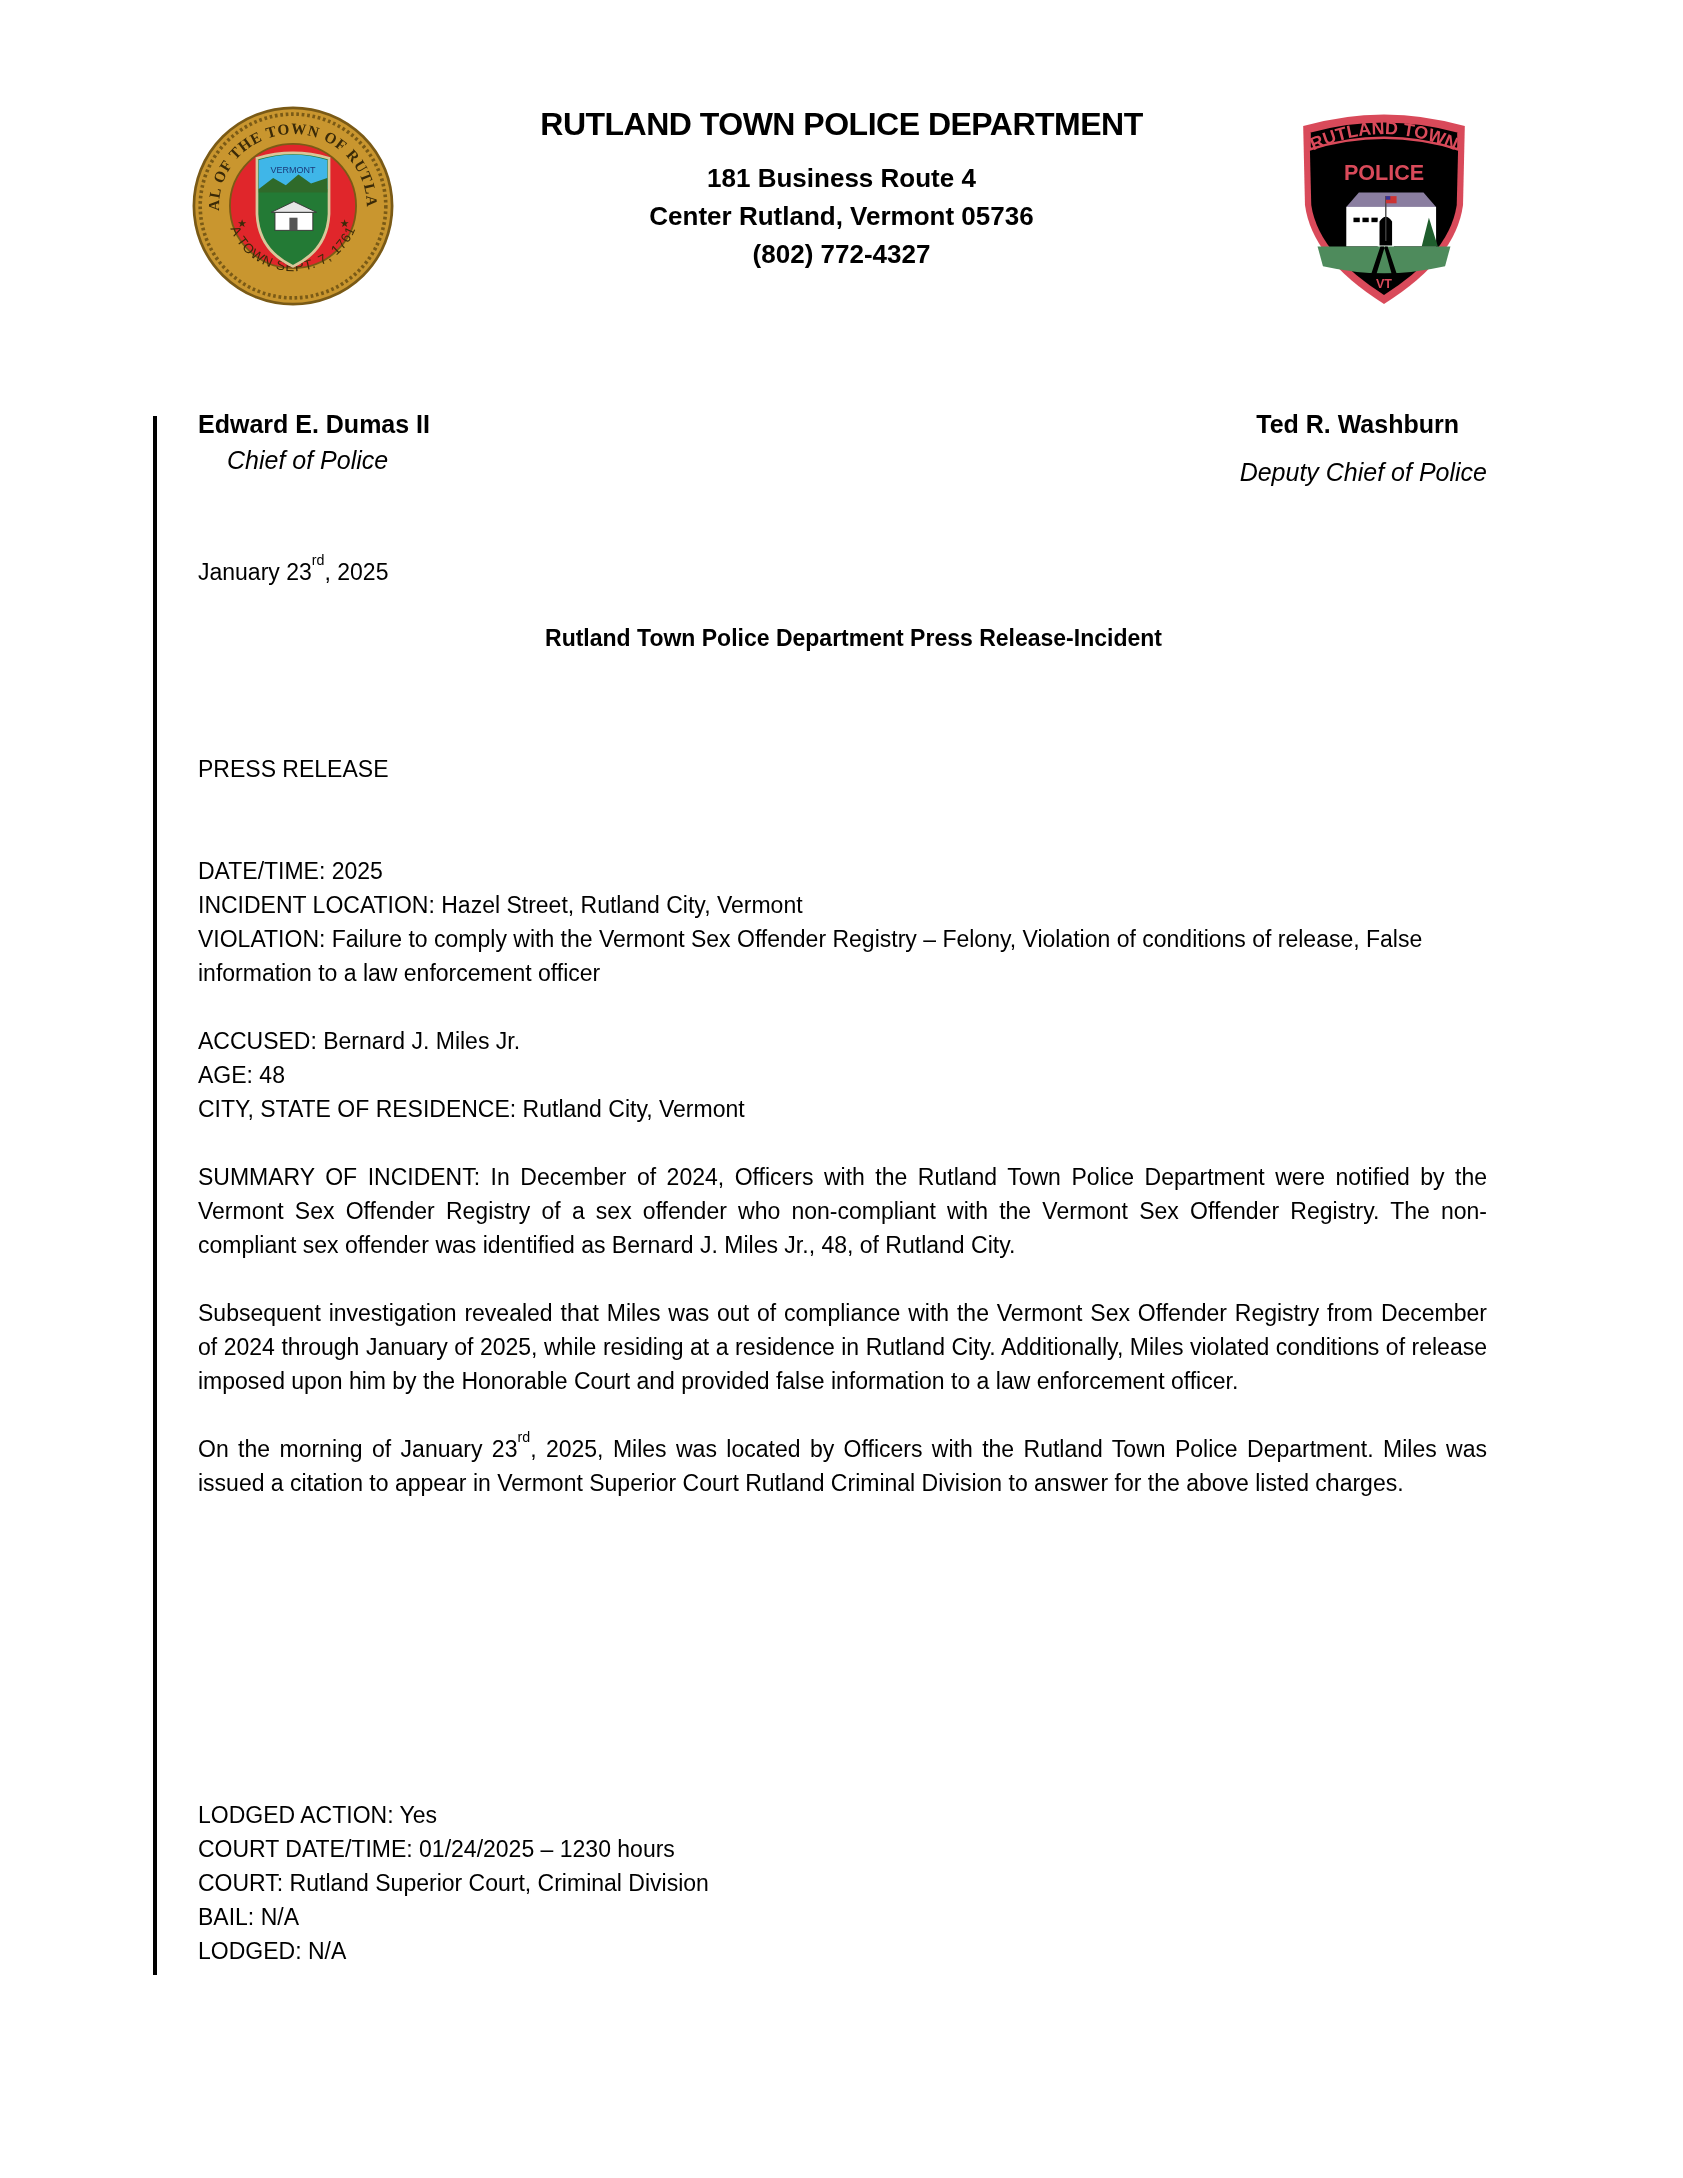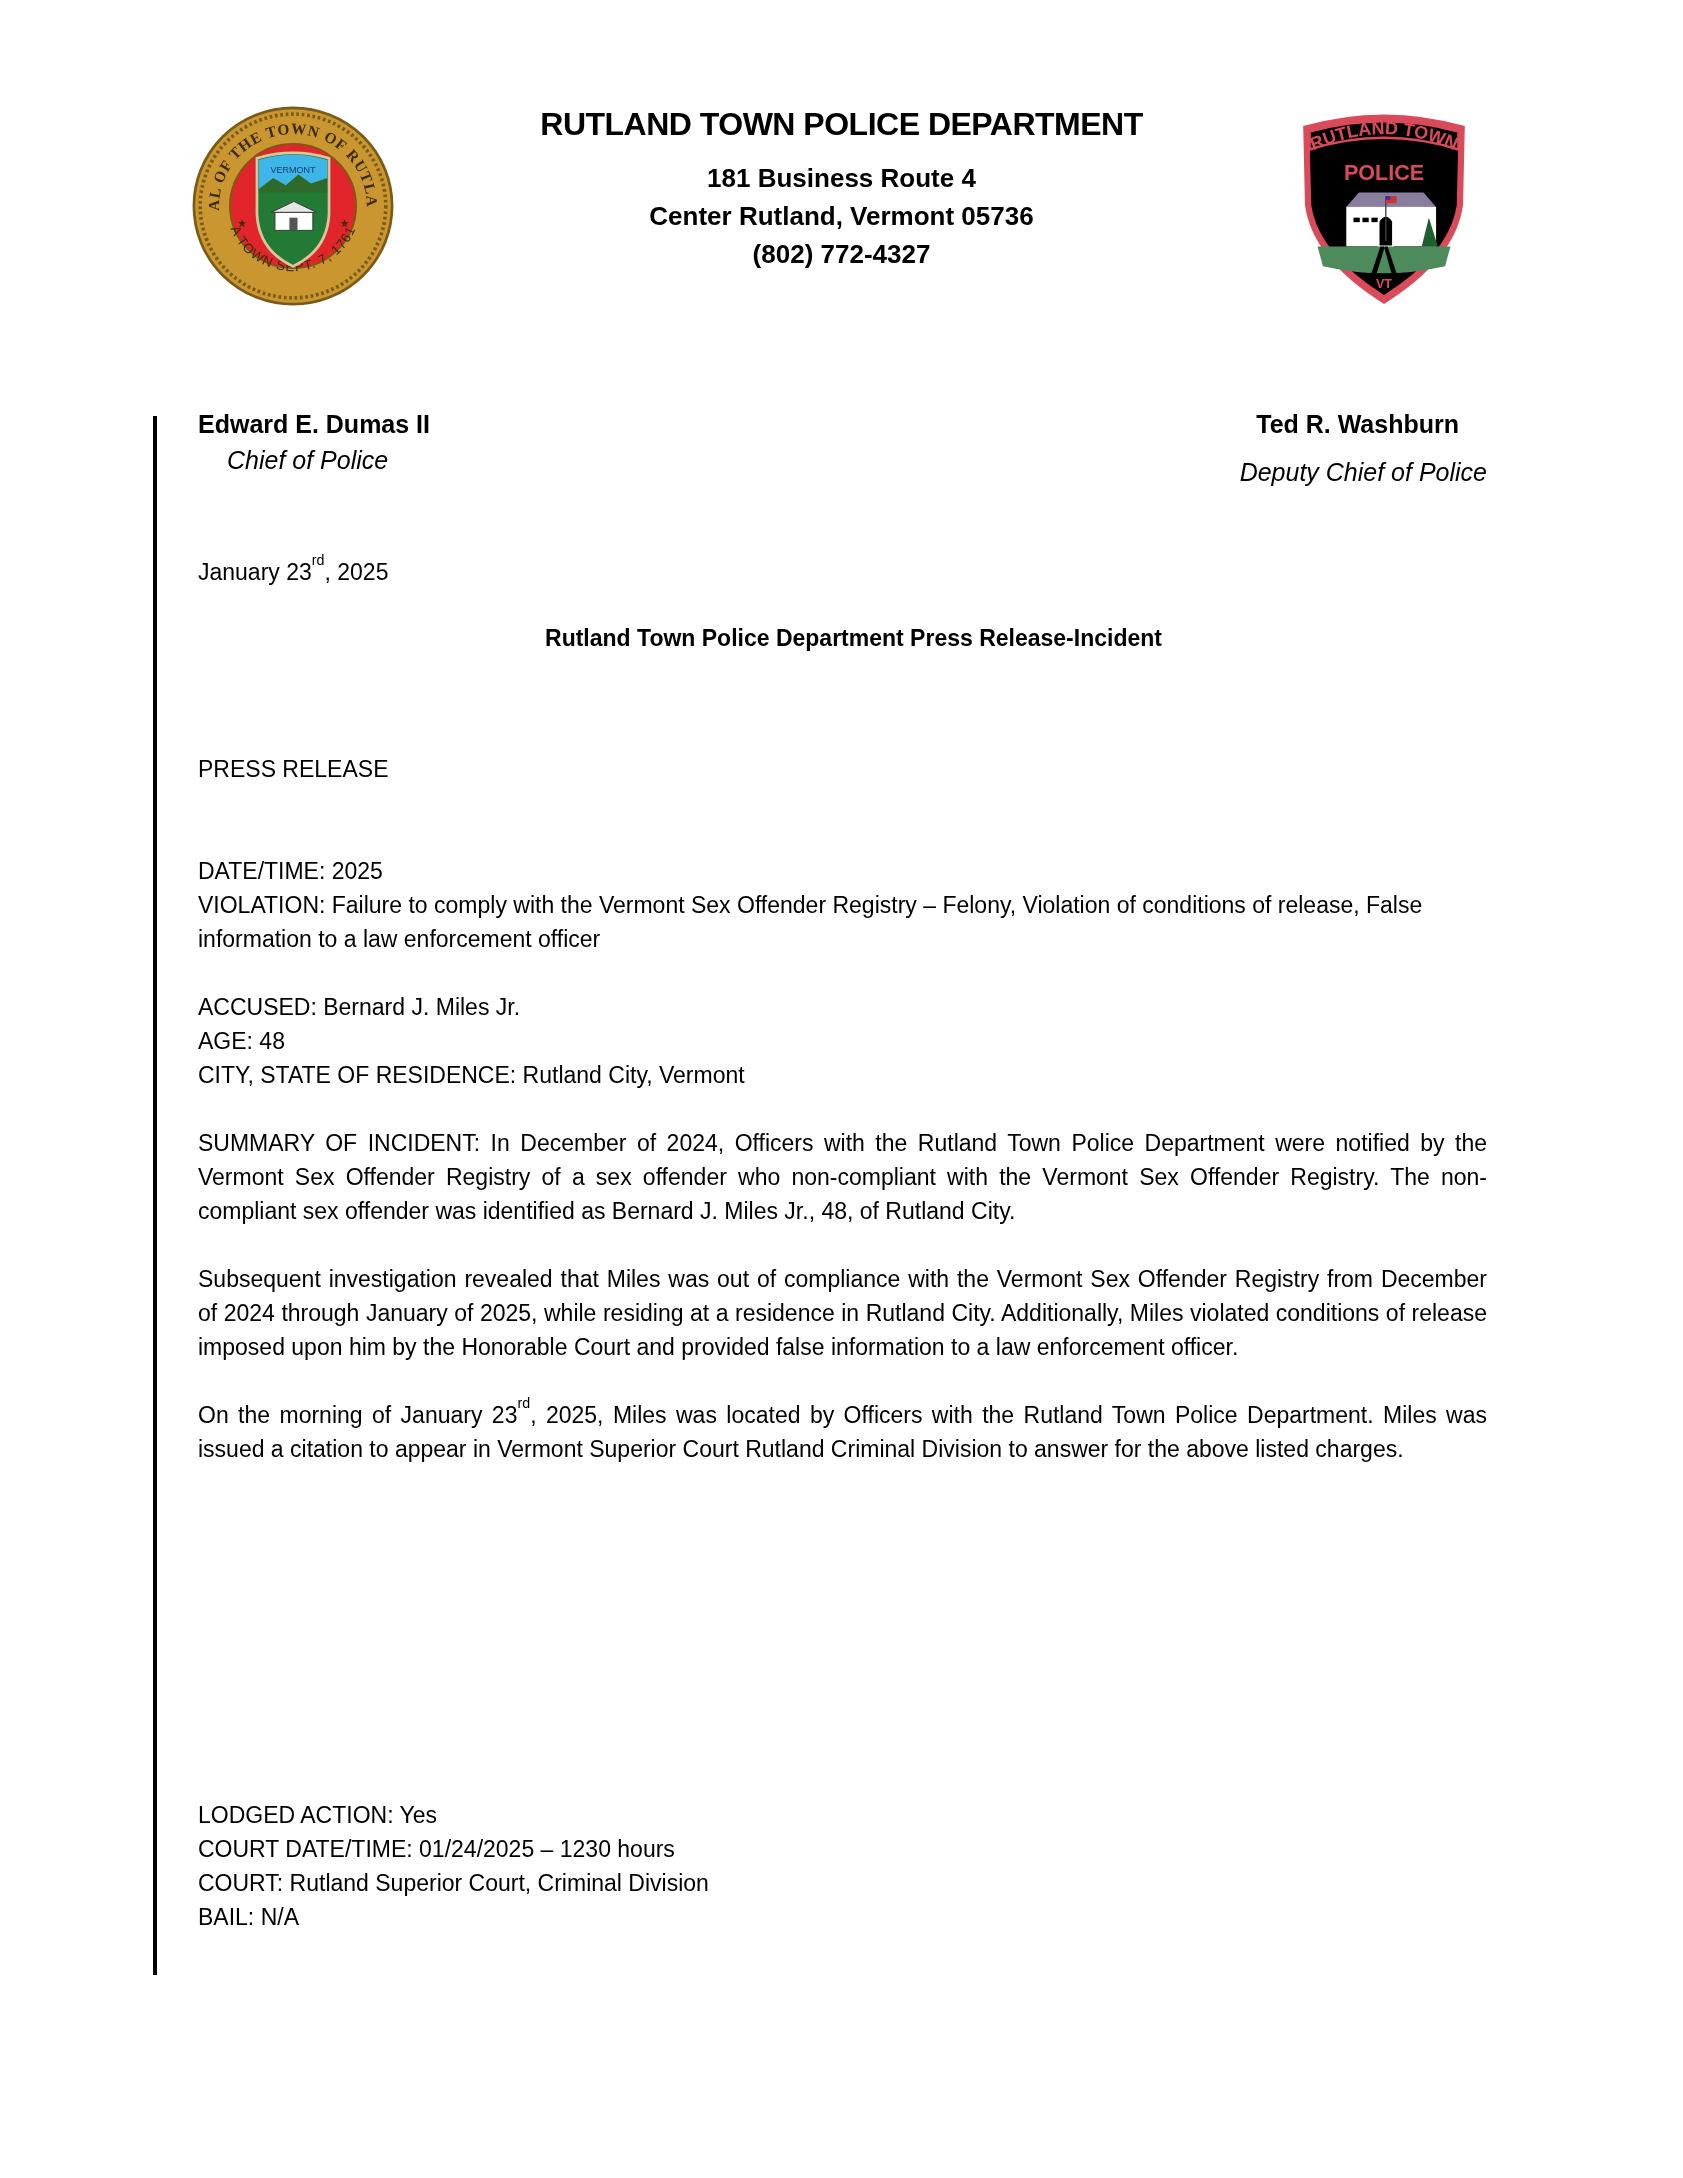--- a/index.html
+++ b/index.html
@@ -95,20 +95,21 @@
 <div class="abs body" style="left:198px; top:555px;"><span>January 23</span><sup>rd</sup><span>, 2025</span></div>
 
 <div class="abs center-head" style="top:625px;padding-left:12px;">Rutland Town Police Department Press Release-Incident</div>
 
 <div class="abs body text-block" style="top:752px;">
   <p>PRESS RELEASE</p>
   <p style="height:34px;"></p>
   <p style="height:34px;"></p>
   <div>
     <p>DATE/TIME: 2025</p>
+    <p>INCIDENT LOCATION: Hazel Street, Rutland City, Vermont</p>
     <p>VIOLATION: Failure to comply with the Vermont Sex Offender Registry – Felony, Violation of conditions of release, False information to a law enforcement officer</p>
   </div>
   <p style="height:34px;"></p>
   <div>
     <p>ACCUSED: Bernard J. Miles Jr.</p>
     <p>AGE: 48</p>
     <p>CITY, STATE OF RESIDENCE: Rutland City, Vermont</p>
   </div>
   <p style="height:34px;"></p>
   <p class="justify">SUMMARY OF INCIDENT: In December of 2024, Officers with the Rutland Town Police Department were notified by the Vermont Sex Offender Registry of a sex offender who non-compliant with the Vermont Sex Offender Registry. The non-compliant sex offender was identified as Bernard J. Miles Jr., 48, of Rutland City.</p>
@@ -116,14 +117,15 @@
   <p class="justify">Subsequent investigation revealed that Miles was out of compliance with the Vermont Sex Offender Registry from December of 2024 through January of 2025, while residing at a residence in Rutland City. Additionally, Miles violated conditions of release imposed upon him by the Honorable Court and provided false information to a law enforcement officer.</p>
   <p style="height:34px;"></p>
   <p class="justify"><span>On the morning of January 23</span><sup>rd</sup><span>, 2025, Miles was located by Officers with the Rutland Town Police Department. Miles was issued a citation to appear in Vermont Superior Court Rutland Criminal Division to answer for the above listed charges.</span></p>
 </div>
 
 <div class="abs body text-block" style="top:1798px;">
   <p>LODGED ACTION: Yes</p>
   <p>COURT DATE/TIME: 01/24/2025 – 1230 hours</p>
   <p>COURT: Rutland Superior Court, Criminal Division</p>
   <p>BAIL: N/A</p>
+  <p>LODGED: N/A</p>
 </div>
 
 
 </body></html>

